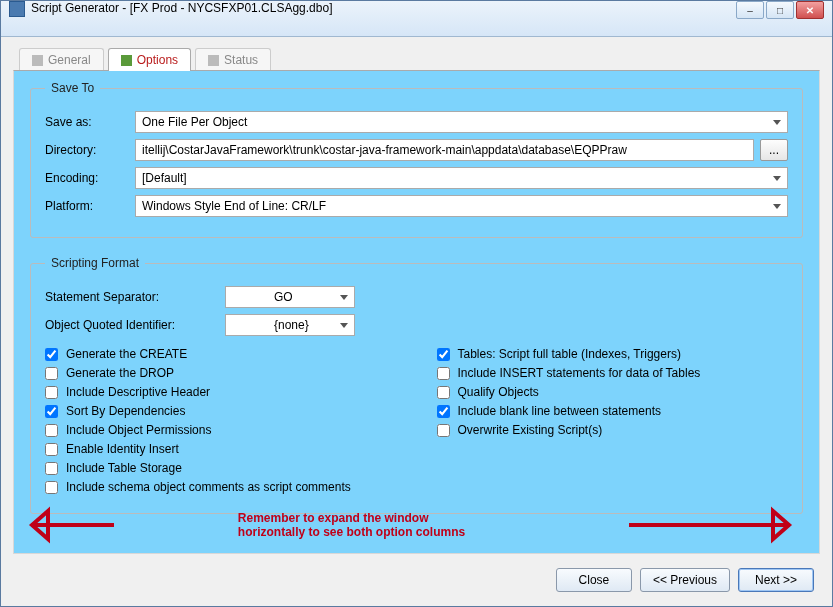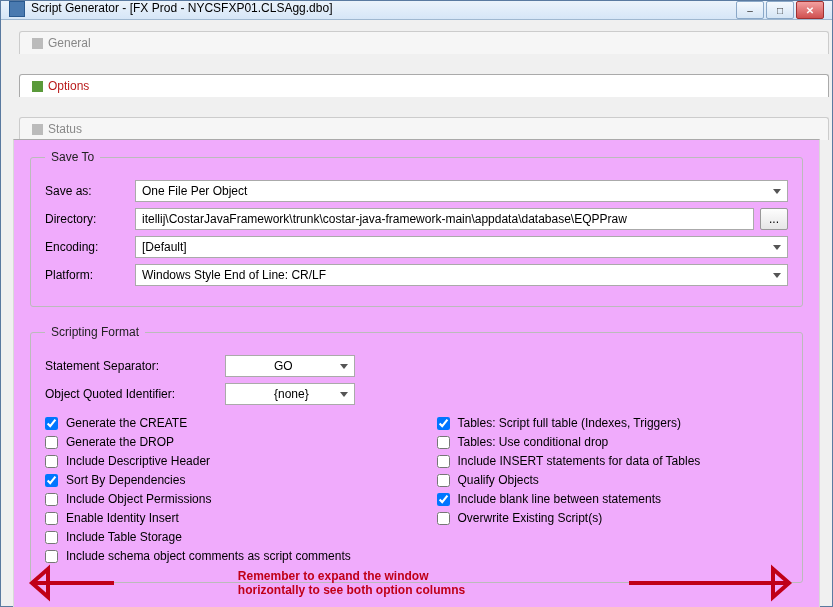--- a/index.html
+++ b/index.html
@@ -4,28 +4,28 @@
 <style>
 * { box-sizing: border-box; margin: 0; padding: 0; font-family: "Segoe UI", Tahoma, sans-serif; font-size: 12px; }
 body { background: #fff; width: 833px; height: 607px; overflow: hidden; }
 .window { width: 833px; height: 607px; border: 1px solid #5a7aa0; background: #f0f0f0; display: flex; flex-direction: column; }
 .titlebar { height: 36px; background: linear-gradient(to bottom, #ebf3fb, #d6e6f7); display: flex; align-items: flex-start; padding: 0 8px 0 8px; border-bottom: 1px solid #a0b8d0; }
 .titlebar .icon { width: 16px; height: 16px; margin-right: 6px; background: #4a7ab0; border: 1px solid #2a5a90; }
 .titlebar .title { flex: 1; color: #000; }
 .win-btns { display: flex; gap: 2px; }
 .win-btn { width: 28px; height: 18px; border: 1px solid #8aa8c8; background: linear-gradient(to bottom,#f4f9fe,#d5e5f5); border-radius: 2px; display:flex; align-items:center; justify-content:center; font-size:10px; color:#333; cursor:pointer; }
 .win-btn.close { background: linear-gradient(to bottom,#f3a0a0,#d05050); border-color:#a03030; color:#fff; font-weight:bold; }
-.tabs { display:flex; gap:20px; padding: 10px 3px 0 18px; border-bottom:0;flex-direction:column; }
+.tabs { display:flex; gap:4px; padding: 10px 3px 0 18px; border-bottom:0; }
 .tab { padding: 4px 12px; border:1px solid #ccc; border-bottom:none; border-radius:3px 3px 0 0; background:#f6f6f6; display:flex; align-items:center; gap:5px; color:#888; cursor:pointer; position:relative; top:1px; }
 .tab.active { background:#fff; border-color:#aaa; color:#b91c1c; z-index:2; }
 .tab .ticon { width:11px; height:11px; display:inline-block; }
 .tab .ticon.gen { background:#bbb; }
 .tab .ticon.opt { background:#5a9a3a; }
 .tab .ticon.sta { background:#bbb; }
-.content { flex:1; background:#f0abfc; margin:0 12px 8px 12px; border:1px solid #d8d8d8; border-top:1px solid #aaa; padding:10px 16px; position:relative; }
+.content { flex:1; background:#7dd3fc; margin:0 12px 8px 12px; border:1px solid #d8d8d8; border-top:1px solid #aaa; padding:10px 16px; position:relative; }
 fieldset { border:1px solid #bbb; border-radius:3px; padding:10px 14px 14px 14px; margin-bottom:18px; }
 legend { padding:0 6px; color:#222; }
 .row { display:flex; align-items:center; margin:6px 0; }
 .lbl { width:90px; }
 .lbl2 { width:180px; }
 .combo, .txt { flex:1; height:22px; border:1px solid #aaa; background:#fff; padding:0 6px; display:flex; align-items:center; justify-content:space-between; }
 .combo .arrow { width:0; height:0; border-left:4px solid transparent; border-right:4px solid transparent; border-top:5px solid #555; }
 .dir-row .txt { flex:1; margin-right:6px; }
 .browse { width:28px; height:22px; border:1px solid #999; background:linear-gradient(to bottom,#fdfdfd,#e6e6e6); border-radius:2px; display:flex; align-items:center; justify-content:center; cursor:pointer; }
 .combo.short { flex:none; width:130px;padding-left:48px; }
@@ -155,24 +155,20 @@
               <span>Include schema object comments as script comments</span>
             </label>
         </div>
         <div class="col">
           <label class="chk">
               <input type="checkbox" checked="" style="">
               <span>Tables: Script full table (Indexes, Triggers)</span>
             </label>
           <label class="chk">
               <input type="checkbox" style="">
-              <span>Tables: Use conditional drop</span>
-            </label>
-          <label class="chk">
-              <input type="checkbox" style="">
               <span>Include INSERT statements for data of Tables</span>
             </label>
           <label class="chk">
               <input type="checkbox" style="">
               <span>Qualify Objects</span>
             </label>
           <label class="chk">
               <input type="checkbox" checked="" style="">
               <span>Include blank line between statements</span>
             </label>

